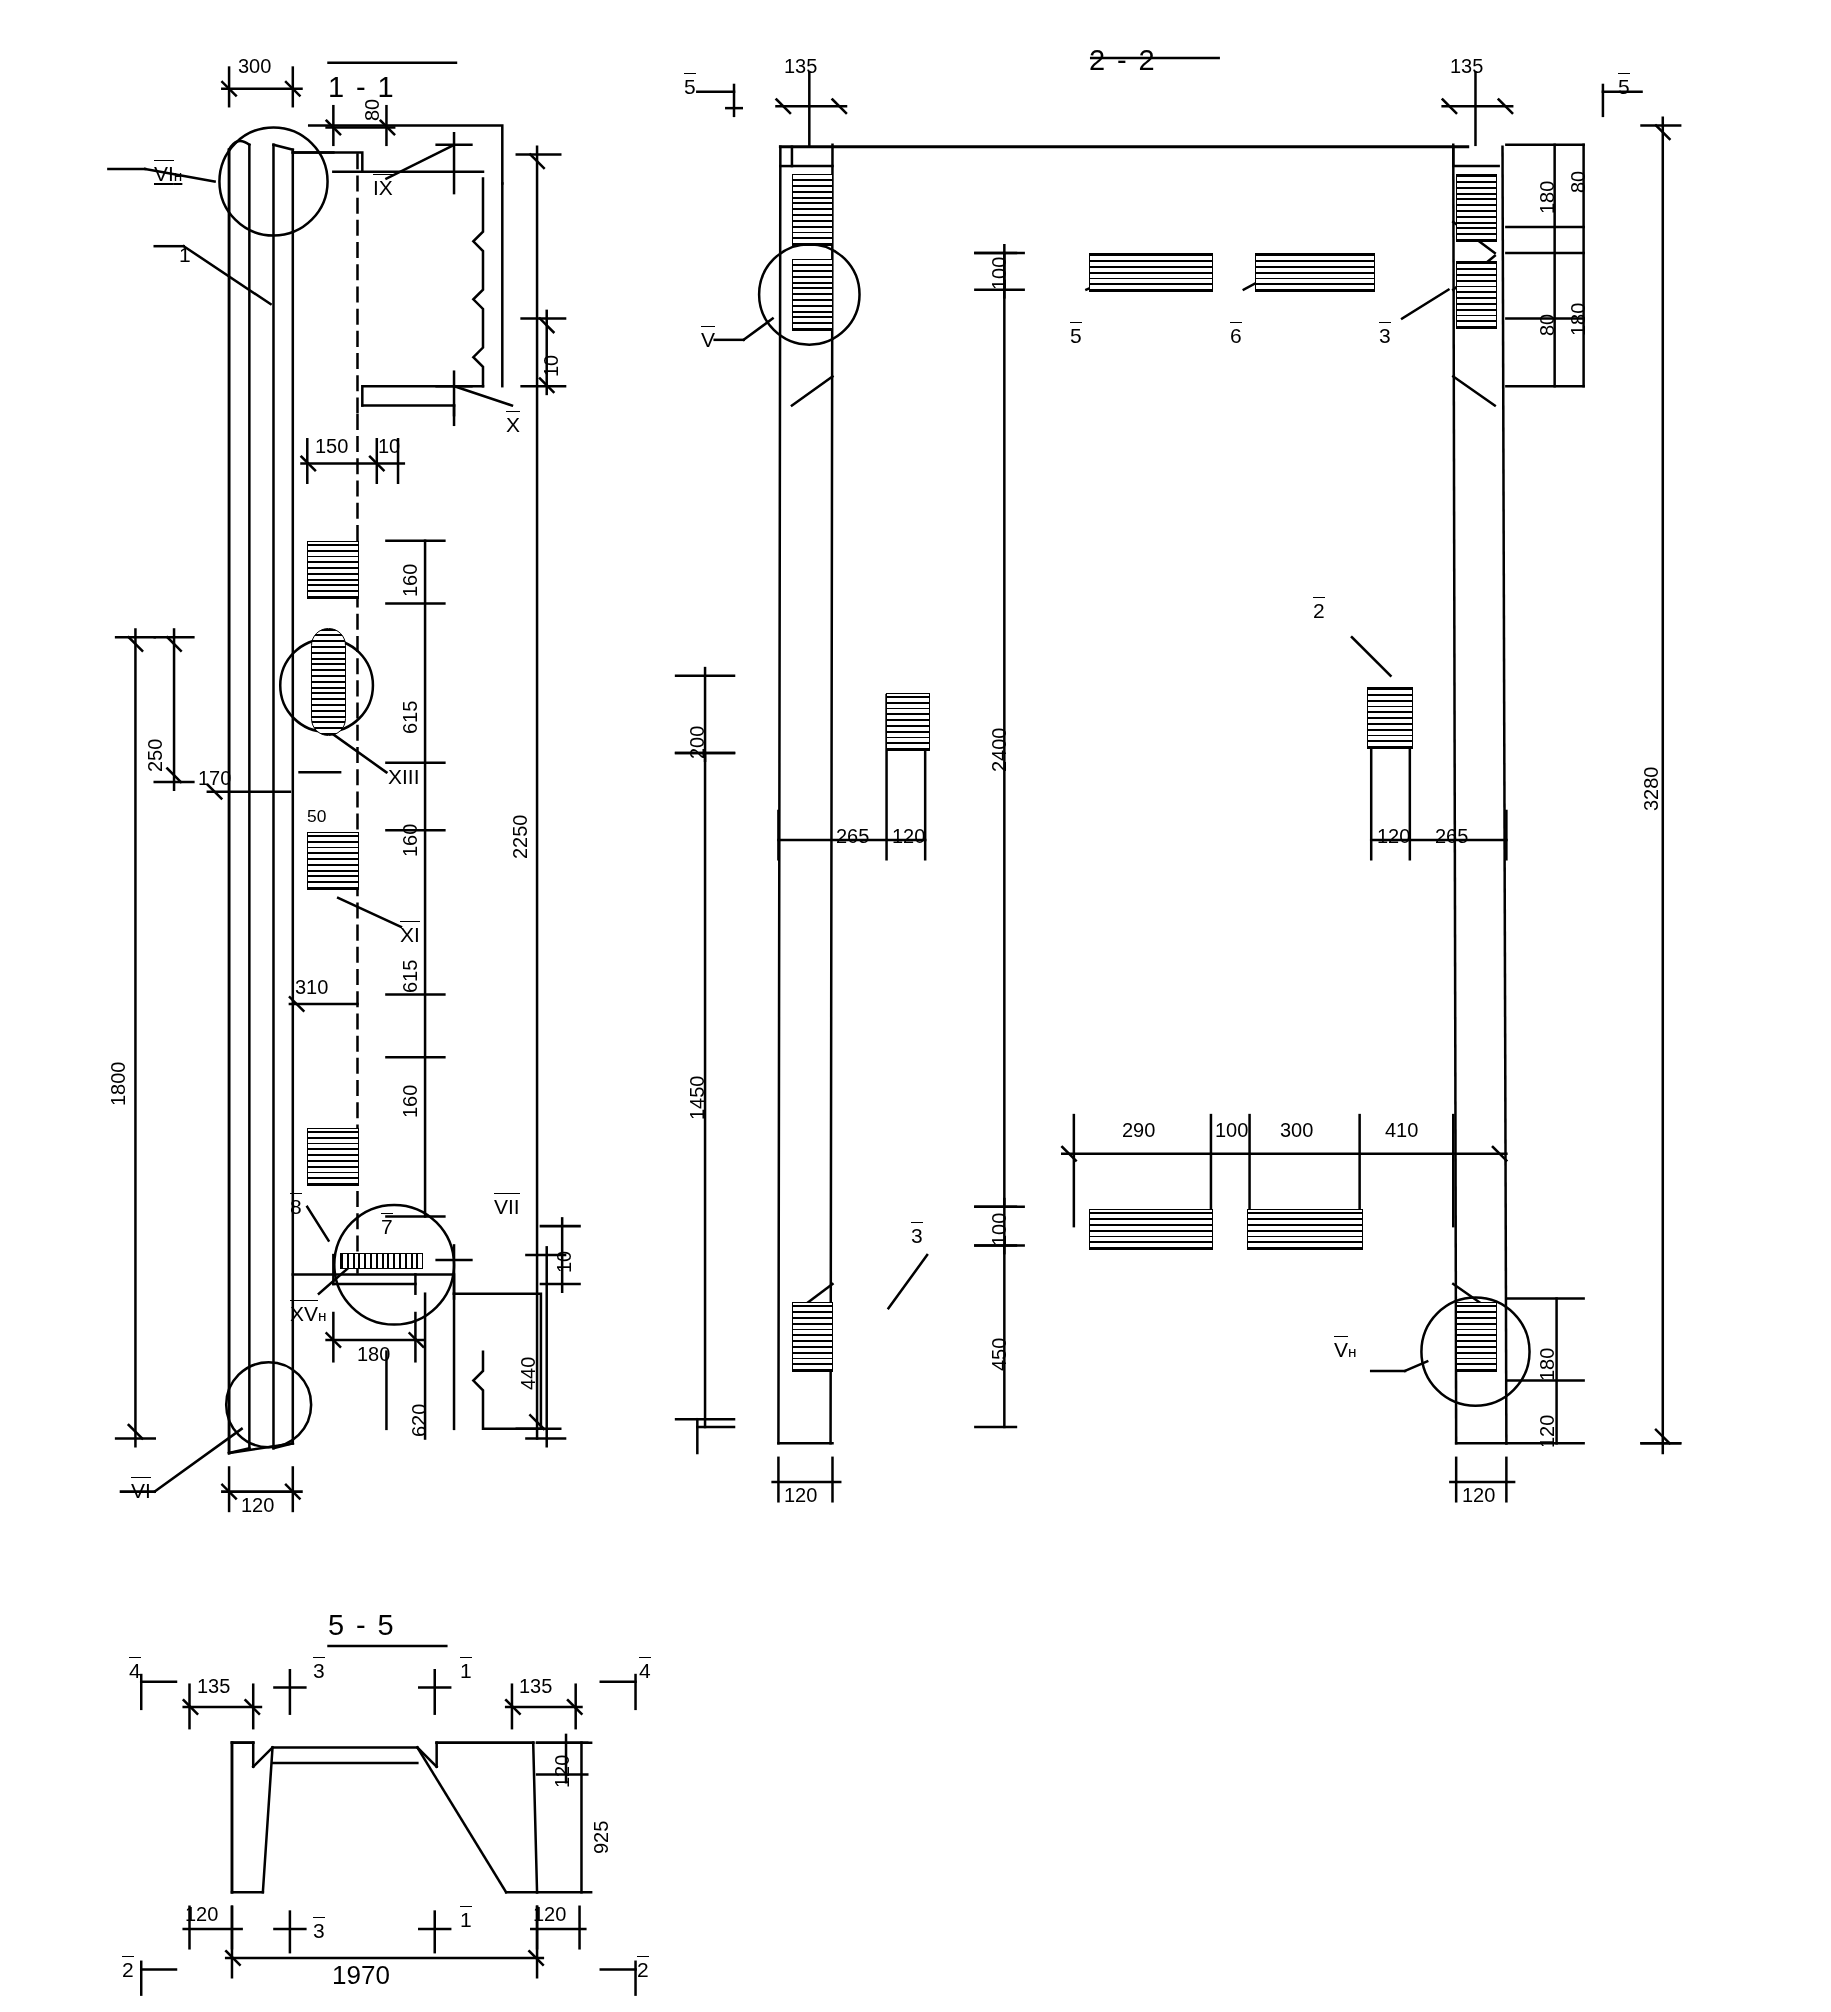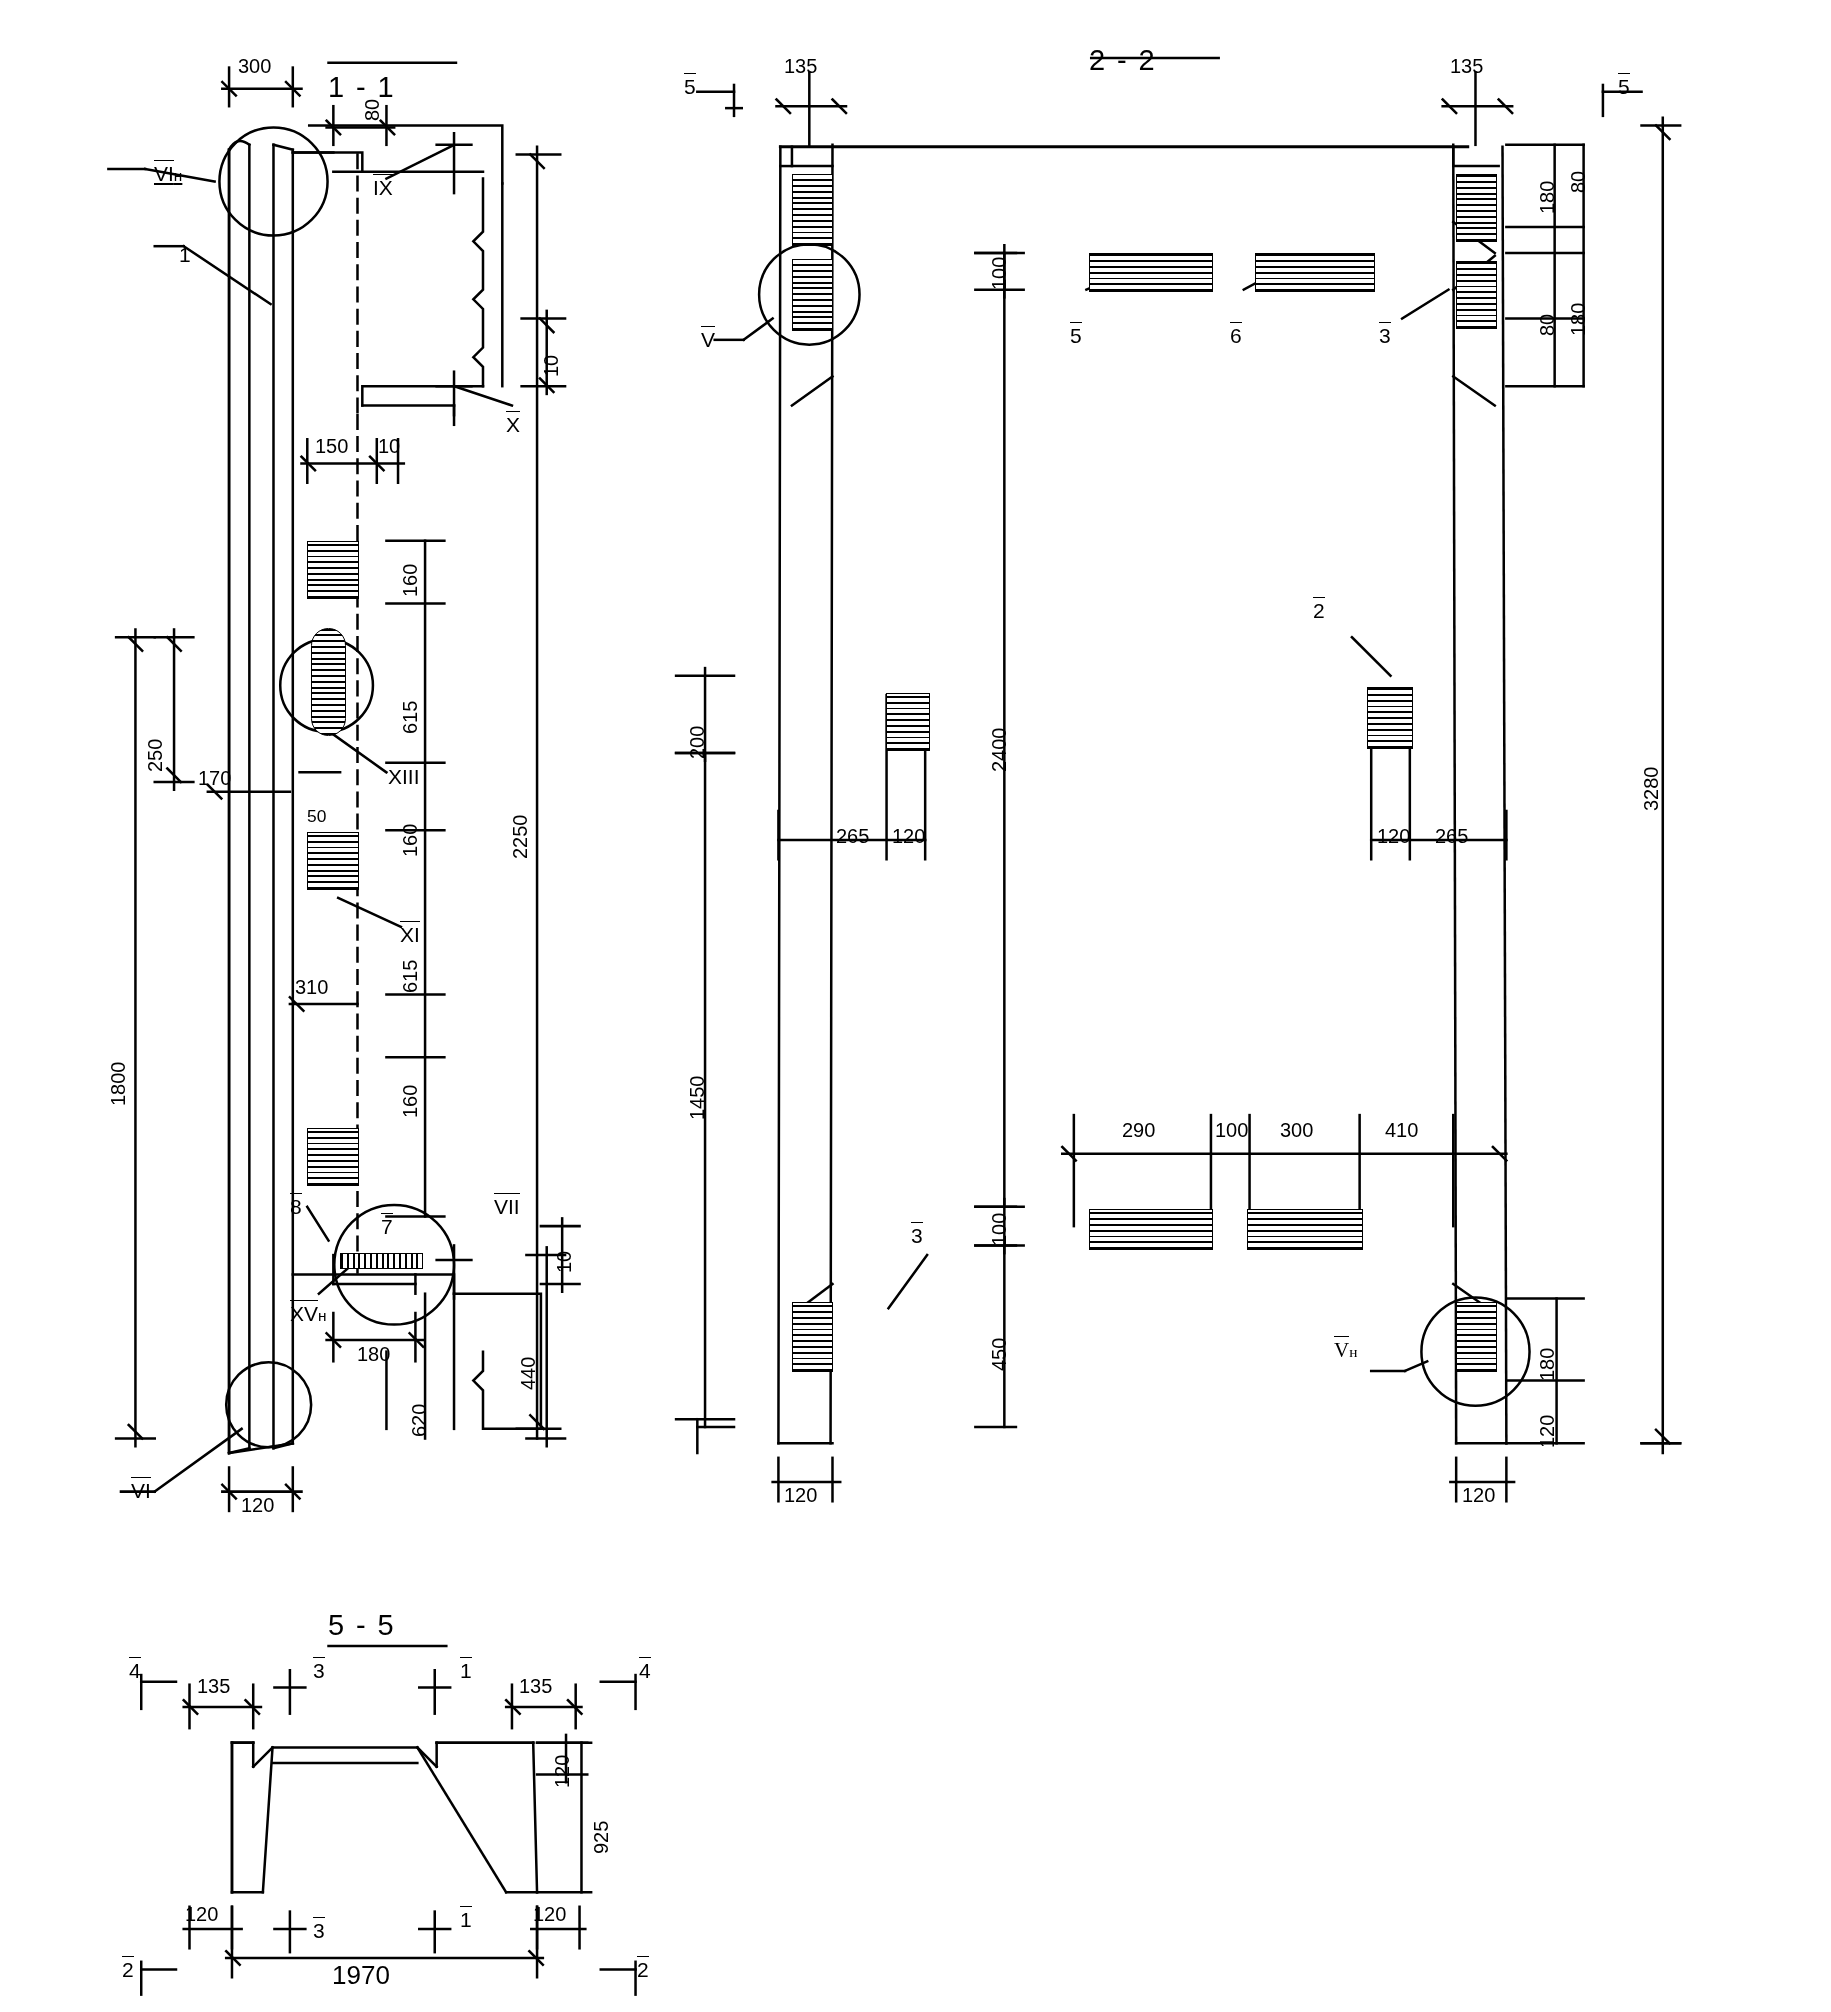--- a/index.html
+++ b/index.html
@@ -465,21 +465,21 @@
 <div class="lbl" style="left:1462px;top:1485px;">120</div>
 
 <div class="mark" style="left:684px;top:75px;"><span class="r">5</span></div>
 <div class="mark" style="left:1618px;top:75px;"><span class="r">5</span></div>
 <div class="mark" style="left:701px;top:328px;"><span class="r">V</span></div>
 <div class="mark" style="left:1070px;top:324px;"><span class="r">5</span></div>
 <div class="mark" style="left:1230px;top:324px;"><span class="r">6</span></div>
 <div class="mark" style="left:1379px;top:324px;"><span class="r">3</span></div>
 <div class="mark" style="left:1313px;top:599px;"><span class="r">2</span></div>
 <div class="mark" style="left:911px;top:1224px;"><span class="r">3</span></div>
-<div class="mark" style="left:1334px;top:1338px;font-family:Liberation Serif, serif;"><span class="r">V</span><span class="sub">н</span></div>
+<div class="mark" style="left:1334px;top:1338px;"><span class="r">V</span><span class="sub">н</span></div>
 
 <div class="lbl" style="left:197px;top:1676px;">135</div>
 <div class="lbl" style="left:519px;top:1676px;">135</div>
 <div class="lbl vert" style="left:552px;top:1788px;">120</div>
 <div class="lbl vert" style="left:591px;top:1854px;">925</div>
 <div class="lbl" style="left:185px;top:1904px;">120</div>
 <div class="lbl" style="left:533px;top:1904px;">120</div>
 <div class="lbl big" style="left:332px;top:1962px;">1970</div>
 
 <div class="mark" style="left:129px;top:1659px;"><span class="r">4</span></div>

